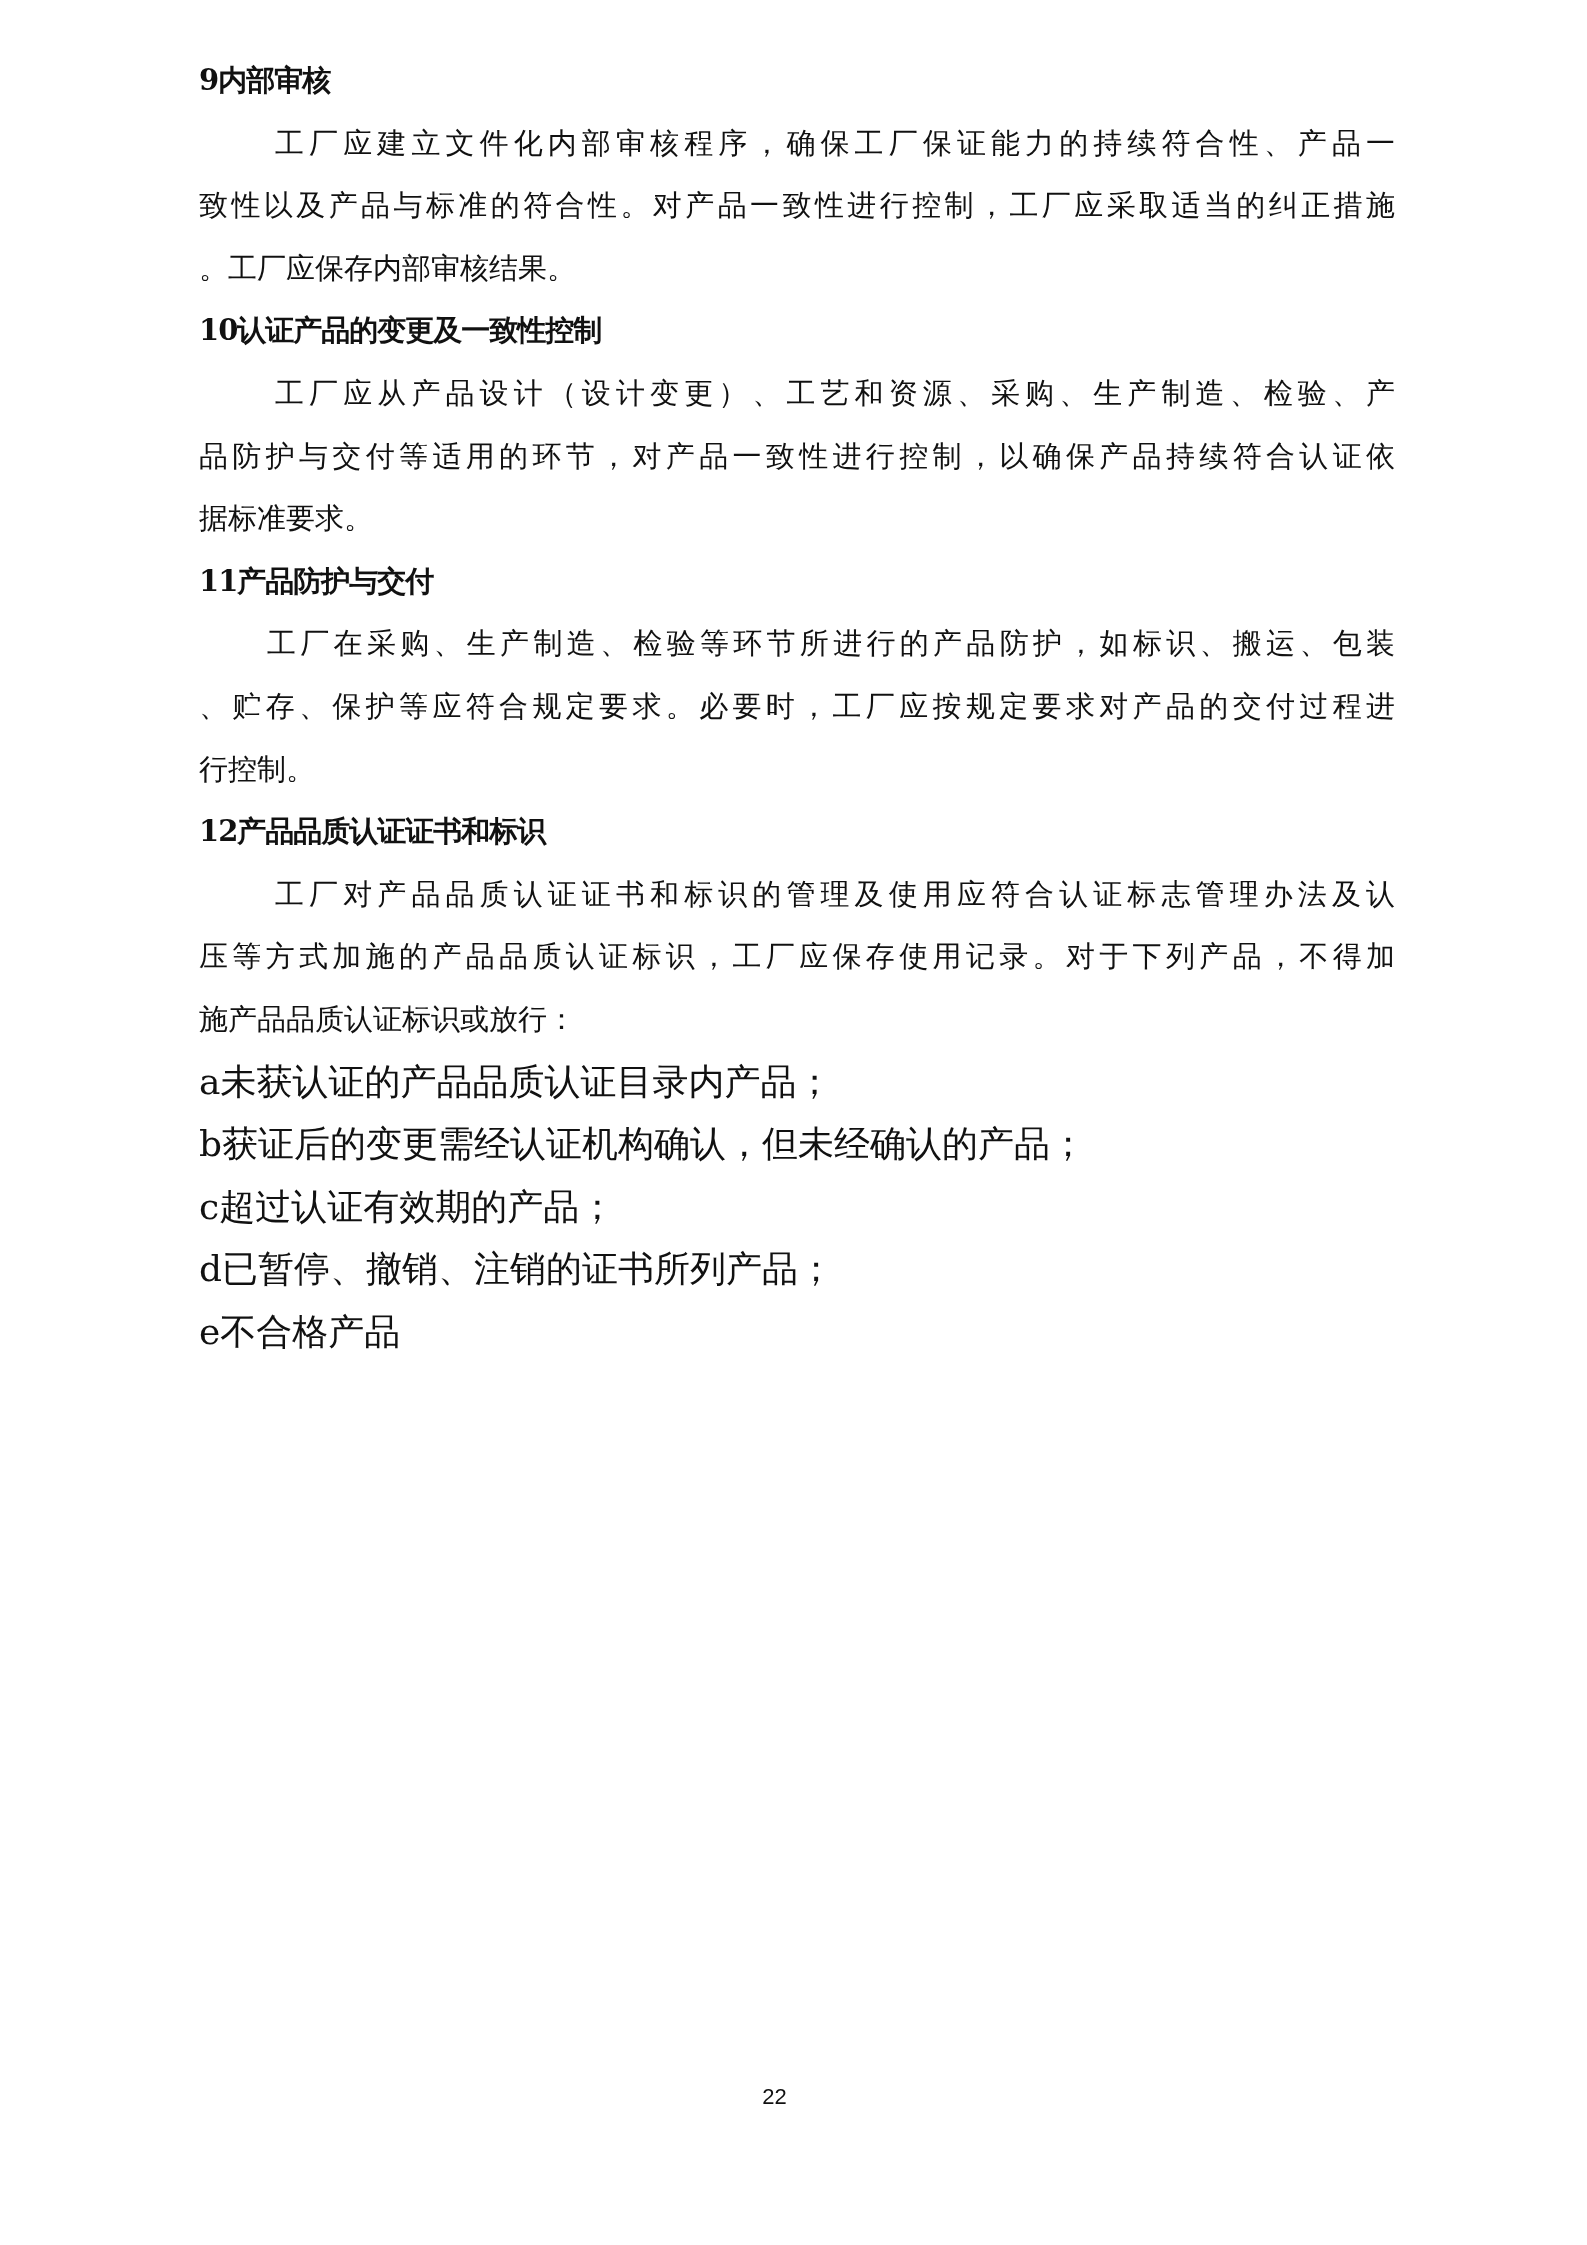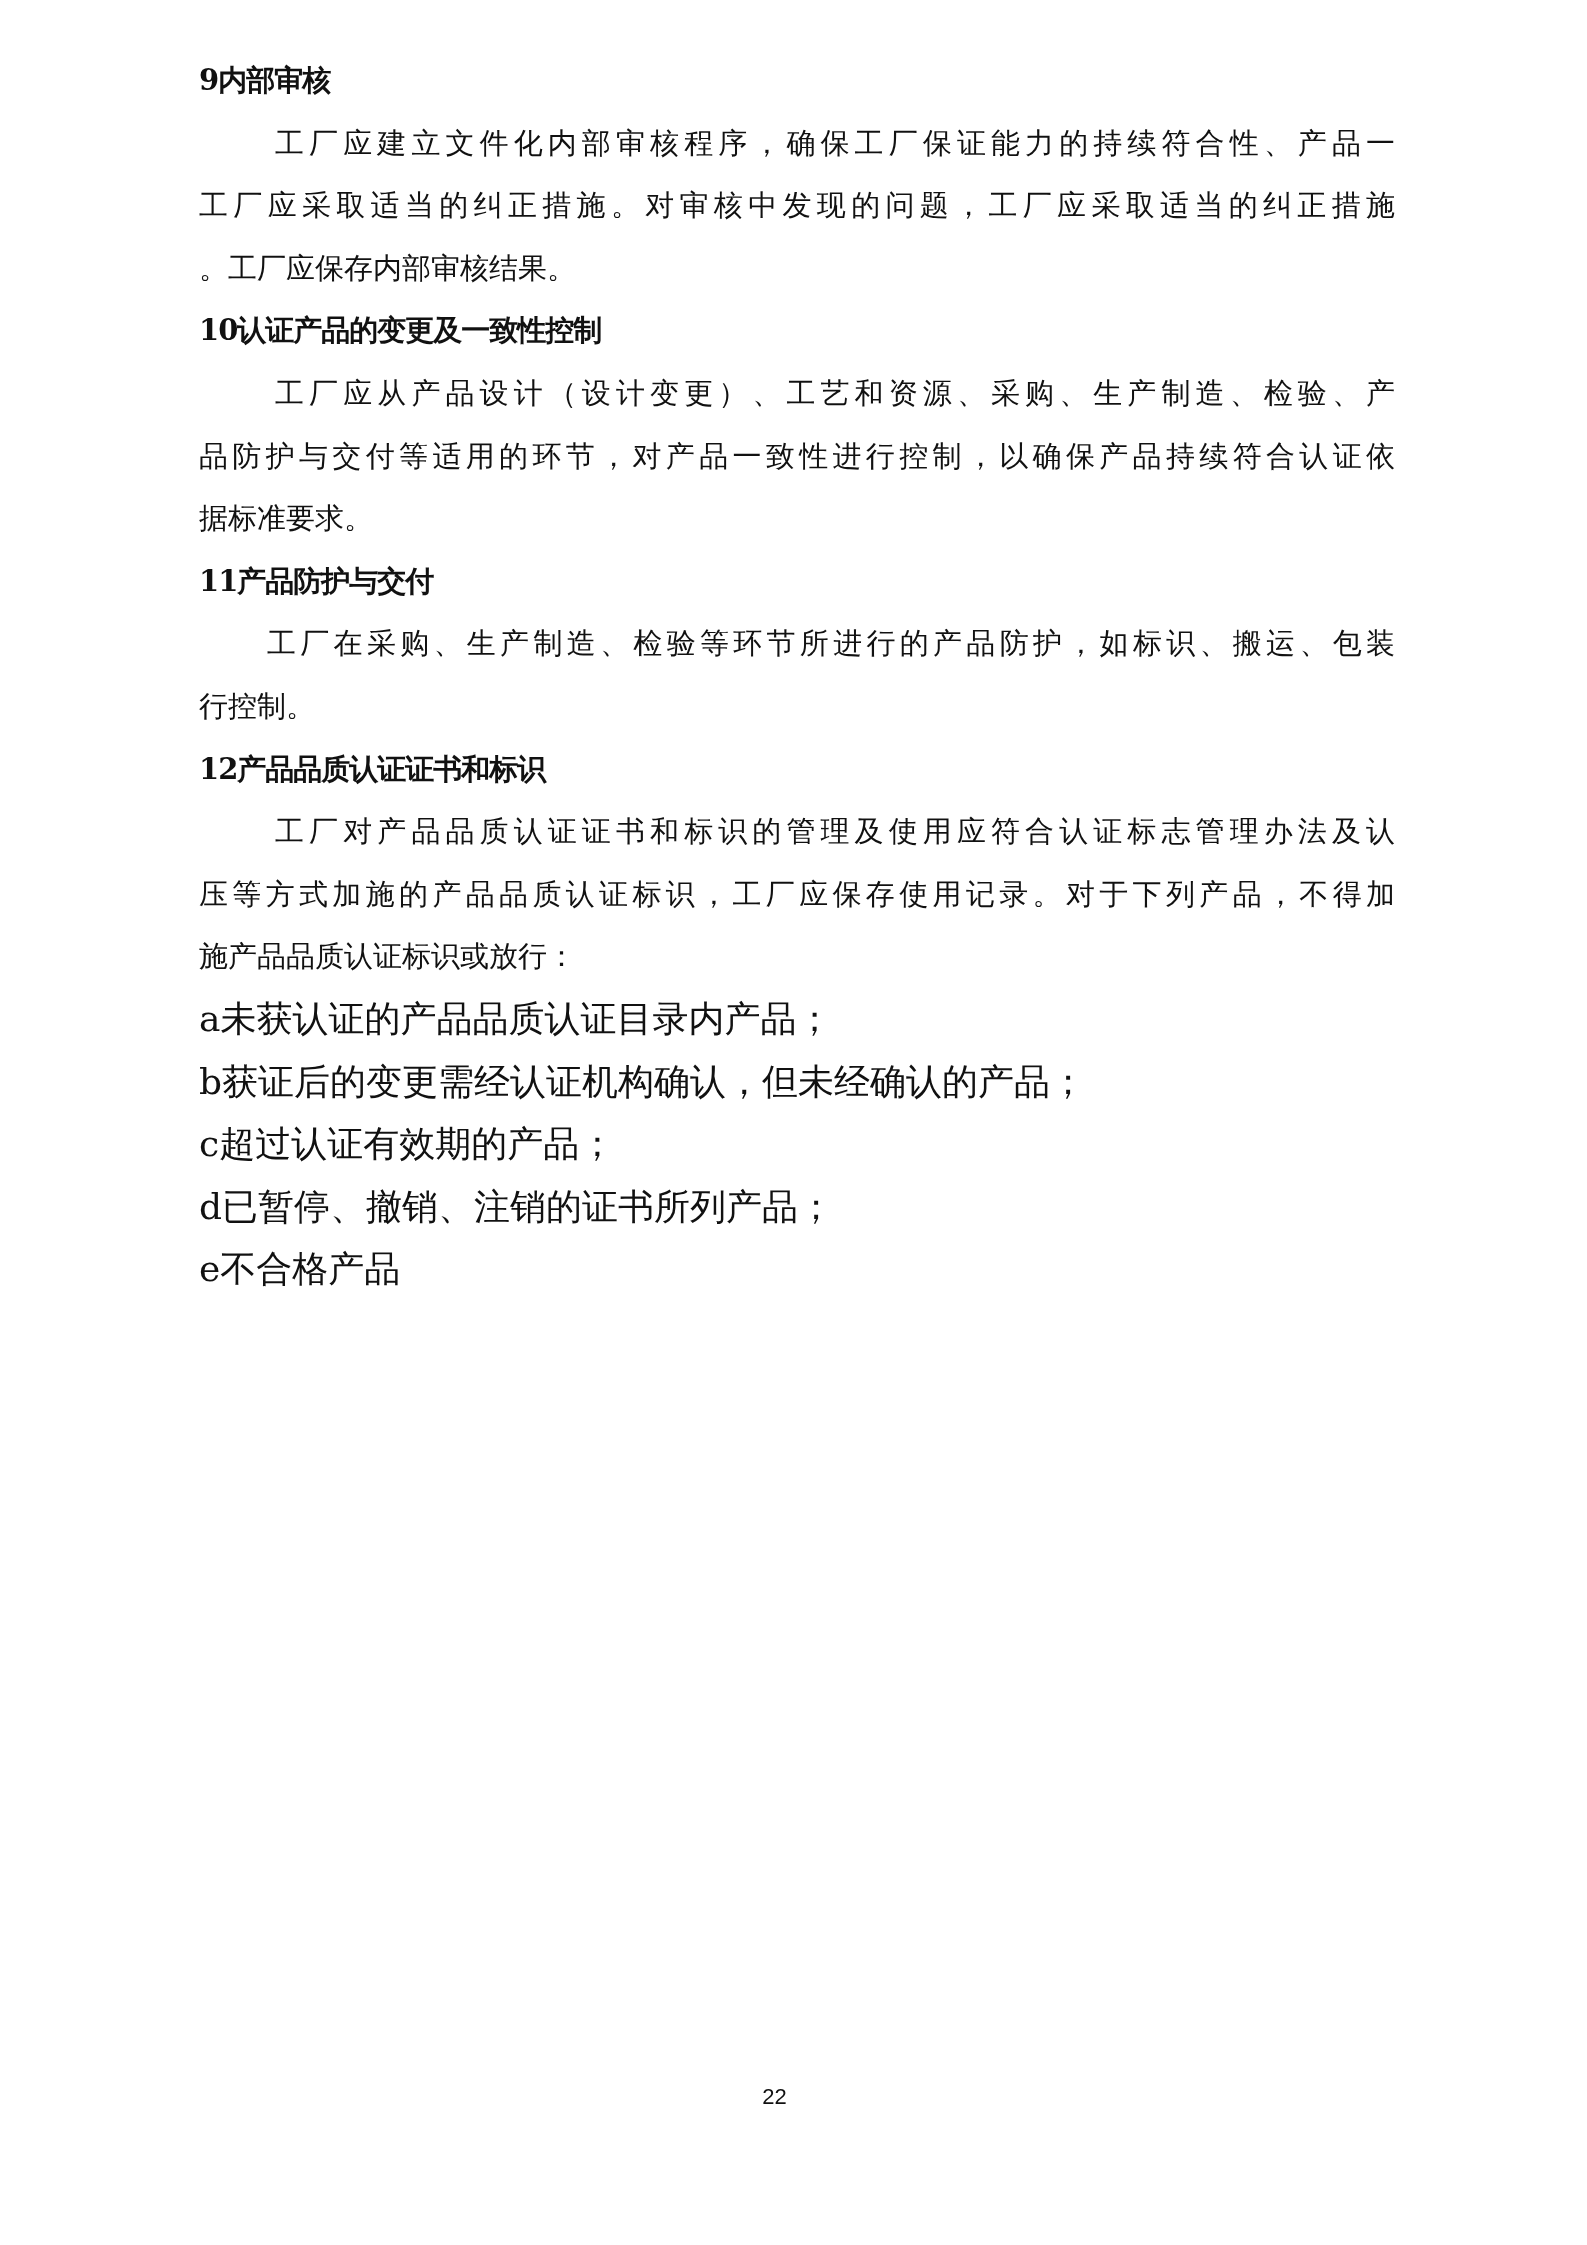--- a/index.html
+++ b/index.html
@@ -58,34 +58,35 @@
   }
 </style>
 </head>
 <body>
 
 <div class="page">
 
   <div class="line heading">9内部审核</div>
   <div>
     <div class="line para indent">工厂应建立文件化内部审核程序，确保工厂保证能力的持续符合性、产品一</div>
-    <div class="line para">工厂应采取适当的纠正措施。对审核中发现的问题，工厂应采取适当的纠正措施</div>
+    <div class="line para">致性以及产品与标准的符合性。对产品一致性进行控制，工厂应采取适当的纠正措施</div>
     <div class="line para last">。工厂应保存内部审核结果。</div>
   </div>
 
   <div class="line heading">10认证产品的变更及一致性控制</div>
   <div>
     <div class="line para indent">工厂应从产品设计（设计变更）、工艺和资源、采购、生产制造、检验、产</div>
     <div class="line para">品防护与交付等适用的环节，对产品一致性进行控制，以确保产品持续符合认证依</div>
     <div class="line para last">据标准要求。</div>
   </div>
 
   <div class="line heading">11产品防护与交付</div>
   <div>
     <div class="line para indent" style="padding-left:68px">工厂在采购、生产制造、检验等环节所进行的产品防护，如标识、搬运、包装</div>
+    <div class="line para">、贮存、保护等应符合规定要求。必要时，工厂应按规定要求对产品的交付过程进</div>
     <div class="line para last">行控制。</div>
   </div>
 
   <div class="line heading">12产品品质认证证书和标识</div>
   <div>
     <div class="line para indent">工厂对产品品质认证证书和标识的管理及使用应符合认证标志管理办法及认</div>
     <div class="line para">压等方式加施的产品品质认证标识，工厂应保存使用记录。对于下列产品，不得加</div>
     <div class="line para last">施产品品质认证标识或放行：</div>
   </div>
   <div>

